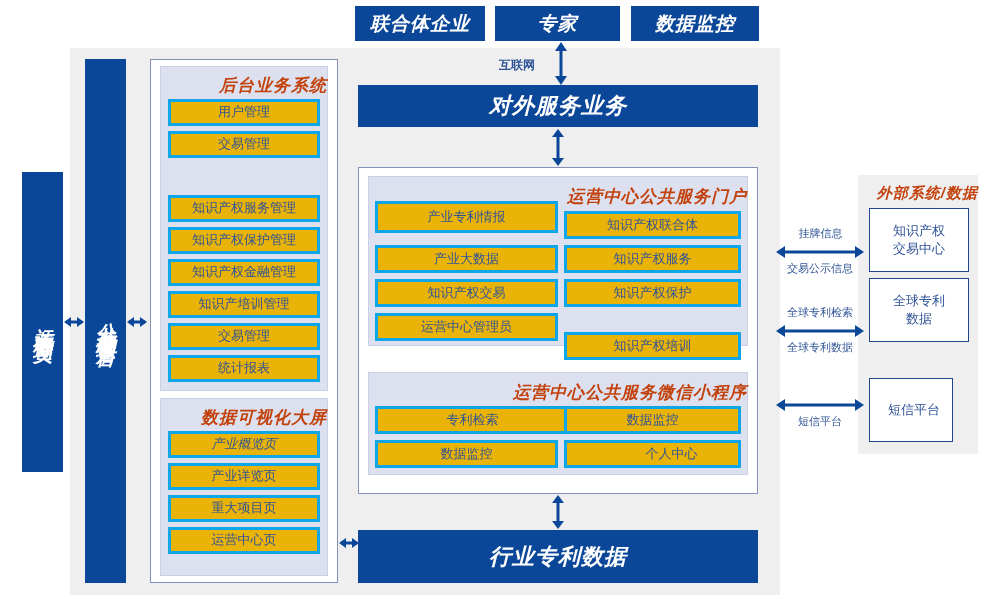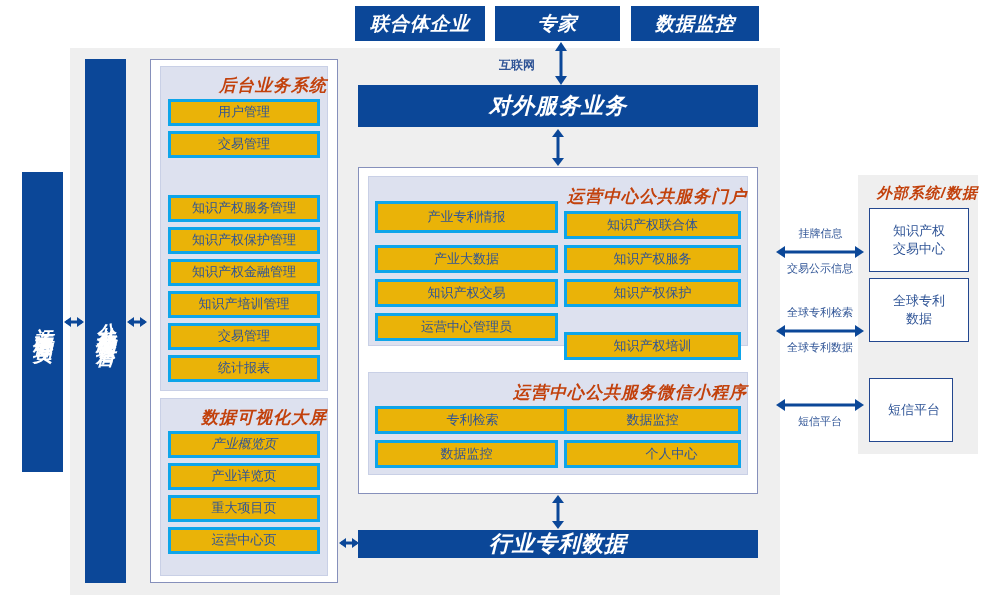--- a/index.html
+++ b/index.html
@@ -267,21 +267,21 @@
   </div>
 
   <div class="abs" style="left:548px; top:494px; width:20px; height:36px;">
     <svg class="arrow-svg" width="20" height="36" viewBox="0 0 20 36">
       <line x1="10" y1="8" x2="10" y2="28" stroke="#0b4798" stroke-width="3"></line>
       <path d="M4,9 L10,1 L16,9 Z" fill="#0b4798"></path>
       <path d="M4,27 L10,35 L16,27 Z" fill="#0b4798"></path>
     </svg>
   </div>
 
-  <div class="abs bar-blue" style="left:358px; top:530px; width:400px; height:28px; font-size:22px;">
+  <div class="abs bar-blue" style="left:358px; top:530px; width:400px; height:53px; font-size:22px;">
     <span>行业专利数据</span>
   </div>
 
   <div class="abs stage-grey" style="left:858px; top:175px; width:120px; height:279px;">
     <div class="group-title" style="margin-top:9px; font-size:15px;">外部系统/数据</div>
   </div>
 
   <div class="abs ext-box" style="left:869px; top:208px; width:100px; height:64px; font-size:13px;">
     <div>
       <div>知识产权</div>

